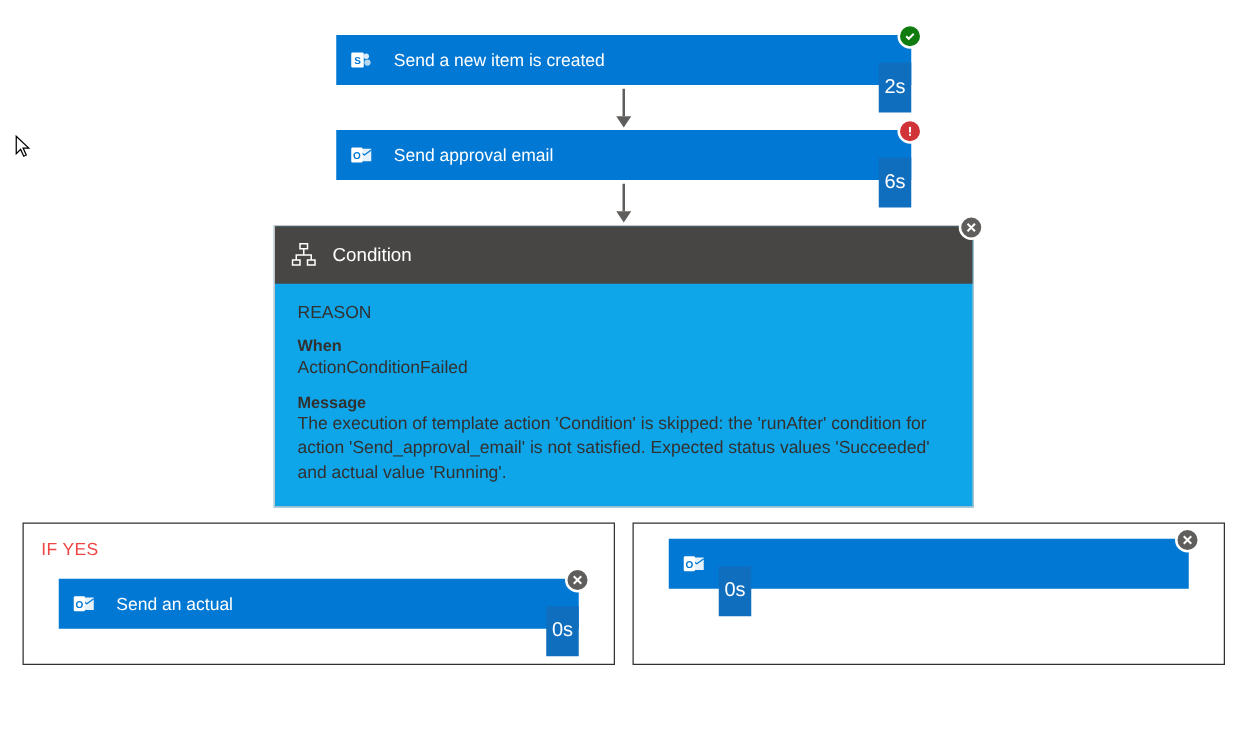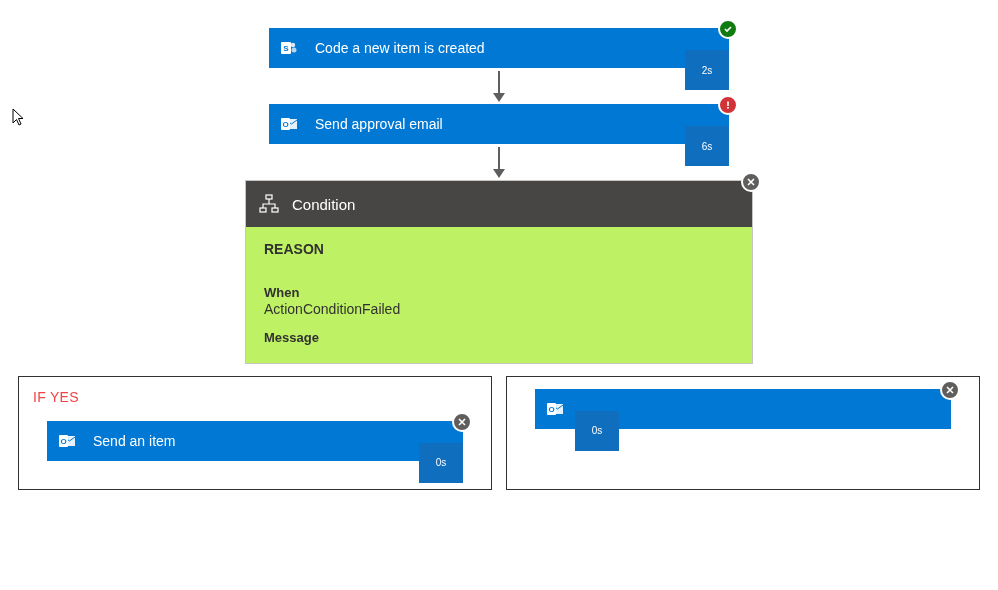--- a/index.html
+++ b/index.html
@@ -36,25 +36,25 @@
       flex-shrink: 0;
     }
     .step-label {
       flex: 1;
       padding-left: 6px;
       font-size: 14px;
     }
     .step-duration {
       background: #106ebe;
       height: 40px;
-      width: 44px;
-      display: flex;
-      align-items: center;
-      justify-content: center;
-      font-size: 10px;
+      width: 26px;
+      display: flex;
+      align-items: center;
+      justify-content: center;
+      font-size: 16px;
       margin-top: 44px;
     }
     .status-badge {
       position: absolute;
       top: -9px;
       right: -9px;
       width: 20px;
       height: 20px;
       border-radius: 50%;
       display: flex;
@@ -75,41 +75,41 @@
       justify-content: center;
     }
     .arrow-line { width: 2px; height: 22px; background: #605e5c; }
     .arrow-head {
       width: 0; height: 0;
       border-left: 6px solid transparent;
       border-right: 6px solid transparent;
       border-top: 9px solid #605e5c;
     }
     .condition-card {
-      width: 508px;
+      width: 560px;
       position: relative;
       border: 1px solid #c8c6c4;
-      background: #bef264;
+      background: #0ea5e9;
     }
     .condition-header {
       background: #484644;
       color: white;
       height: 46px;
       display: flex;
       align-items: center;
       padding-left: 10px;
     }
     .condition-icon {
       width: 26px;
       display: flex;
       justify-content: center;
     }
     .condition-title { padding-left: 10px; font-size: 15px; }
     .condition-body { padding: 14px 18px 18px 18px; }
-    .reason-heading { font-weight: 700; margin-bottom: 28px; font-size: 14px; }
+    .reason-heading { font-weight: 400; margin-bottom: 12px; font-size: 14px; }
     .field-label { font-weight: 700; margin-top: 10px; font-size: 13px; }
     .field-value { font-size: 14px; line-height: 1.4; color: #323130; }
     .branches {
       display: flex;
       gap: 14px;
       margin: 12px 18px 0 18px;
     }
     .branch {
       flex: 1;
       border: 1px solid #323130;
@@ -153,21 +153,21 @@
 
   <div class="step">
     <div class="step-icon">
       <svg width="18" height="18" viewBox="0 0 18 18">
           <rect x="1" y="3" width="10" height="12" rx="1" fill="white"></rect>
           <text x="6" y="12" font-size="8" font-weight="700" text-anchor="middle" fill="#0078d4">S</text>
           <circle cx="13" cy="6" r="2.2" fill="white" opacity="0.85"></circle>
           <circle cx="14" cy="11" r="2.5" fill="white" opacity="0.7"></circle>
         </svg>
     </div>
-    <div class="step-label">Code a new item is created</div>
+    <div class="step-label">Send a new item is created</div>
     <div class="step-duration">2s</div>
     <div class="status-badge status-success">
       <svg width="10" height="10" viewBox="0 0 10 10">
           <path d="M2 5 L4 7 L8 3" stroke="white" stroke-width="1.6" fill="none"></path>
         </svg>
     </div>
   </div>
 
   <div class="arrow">
     <div class="arrow-line"></div>
@@ -213,38 +213,39 @@
             <path d="M10 5 L10 10 M4 14 L4 10 L16 10 L16 14" fill="none" stroke="white" stroke-width="1.2"></path>
           </svg>
       </div>
       <div class="condition-title">Condition</div>
     </div>
     <div class="condition-body">
       <div class="reason-heading">REASON</div>
       <div class="field-label">When</div>
       <div class="field-value">ActionConditionFailed</div>
       <div class="field-label">Message</div>
+      <div class="field-value">The execution of template action 'Condition' is skipped: the 'runAfter' condition for action 'Send_approval_email' is not satisfied. Expected status values 'Succeeded' and actual value 'Running'.</div>
     </div>
   </div>
 
 </div>
 
 <div class="branches">
   <div class="branch">
     <div class="branch-label">IF YES</div>
     <div class="branch-step">
       <div class="step-icon">
         <svg width="18" height="18" viewBox="0 0 18 18">
             <rect x="6" y="4" width="11" height="10" fill="white" opacity="0.9"></rect>
             <path d="M6 5 L11.5 9 L17 5" stroke="#0078d4" stroke-width="1" fill="none"></path>
             <rect x="1" y="3" width="9" height="12" rx="1" fill="white"></rect>
             <text x="5.5" y="12.2" font-size="8" font-weight="700" text-anchor="middle" fill="#0078d4">O</text>
           </svg>
       </div>
-      <div class="step-label">Send an item</div>
+      <div class="step-label">Send an actual</div>
       <div class="step-duration">0s</div>
       <div class="status-badge status-skip">
         <svg width="10" height="10" viewBox="0 0 10 10">
             <path d="M2 2 L8 8 M8 2 L2 8" stroke="white" stroke-width="1.6"></path>
           </svg>
       </div>
     </div>
   </div>
   <div class="branch">
     <div class="branch-step">

